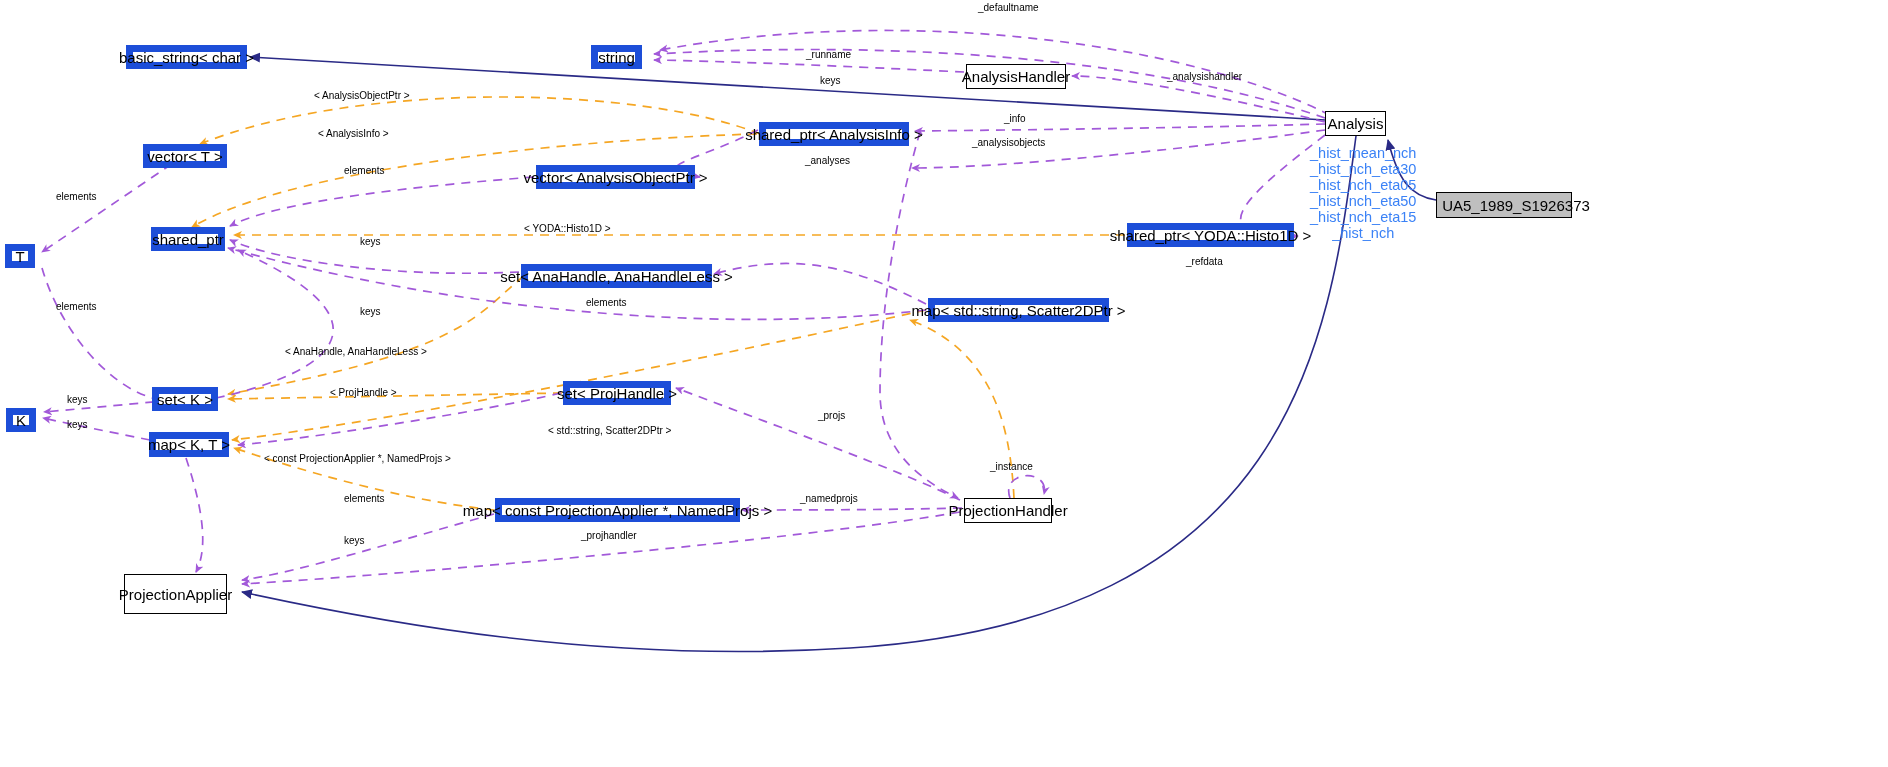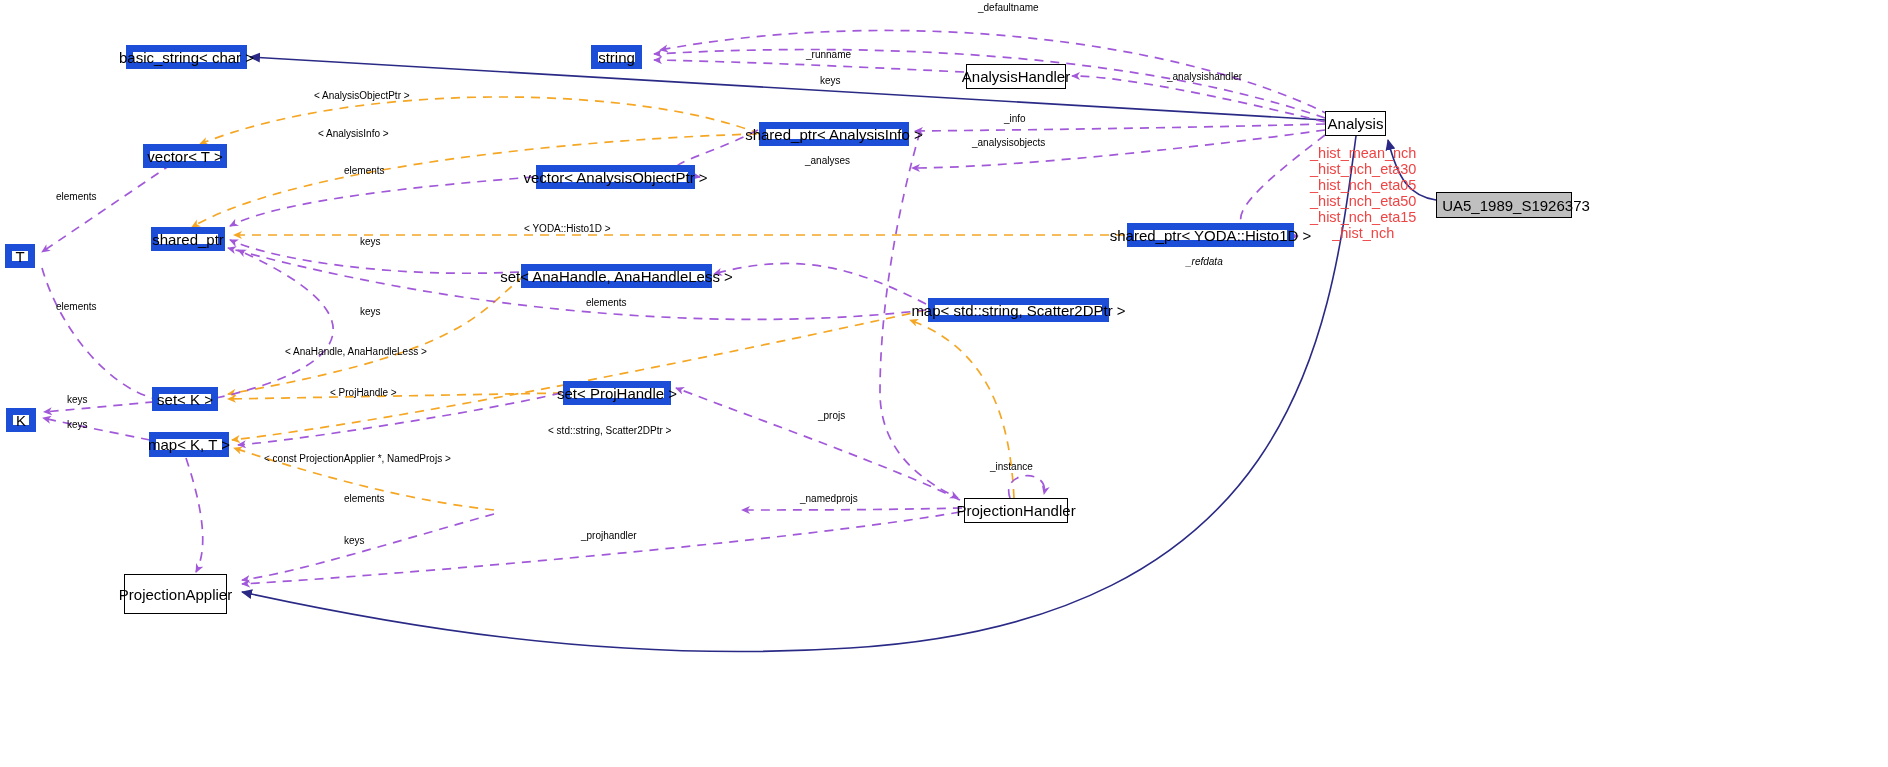--- a/index.html
+++ b/index.html
@@ -48,21 +48,21 @@
     position: absolute;
     font-size: 10px;
     color: #000000;
     white-space: nowrap;
     background: transparent;
     line-height: 1;
   }
   .field-list {
     position: absolute;
     font-size: 14.5px;
-    color: #ef4444;
+    color: #3b82f6;
     white-space: nowrap;
     text-align: center;
     line-height: 16px;
   }
 </style>
 </head>
 <body>
 
 <div id="canvas">
 
@@ -186,22 +186,25 @@
   </div>
 
   <div class="node plain" style="left:563px;top:381px;width:108px;height:24px;">
     <span>set&lt; ProjHandle &gt;</span>
   </div>
 
   <div class="node plain" style="left:149px;top:432px;width:80px;height:25px;">
     <span>map&lt; K, T &gt;</span>
   </div>
 
-
-  <div class="node solidbox" style="left:964px;top:498px;width:104px;height:25px;">
+  <div class="node plain" style="left:495px;top:498px;width:245px;height:24px;">
+    <span>map&lt; const ProjectionApplier *, NamedProjs &gt;</span>
+  </div>
+
+  <div class="node solidbox" style="left:964px;top:498px;width:88px;height:25px;">
     <span>ProjectionHandler</span>
   </div>
 
   <div class="node solidbox" style="left:124px;top:574px;width:103px;height:40px;">
     <span>ProjectionApplier</span>
   </div>
 
   <div class="field-list" style="left:1310px;top:145px;">
     <div>_hist_mean_nch</div>
     <div>_hist_nch_eta30</div>
@@ -217,21 +220,21 @@
   <div class="edge-label" style="left:1167px;top:72px;">_analysishandler</div>
   <div class="edge-label" style="left:314px;top:91px;">&lt; AnalysisObjectPtr &gt;</div>
   <div class="edge-label" style="left:318px;top:129px;">&lt; AnalysisInfo &gt;</div>
   <div class="edge-label" style="left:1004px;top:114px;">_info</div>
   <div class="edge-label" style="left:972px;top:138px;">_analysisobjects</div>
   <div class="edge-label" style="left:56px;top:192px;">elements</div>
   <div class="edge-label" style="left:344px;top:166px;">elements</div>
   <div class="edge-label" style="left:805px;top:156px;">_analyses</div>
   <div class="edge-label" style="left:524px;top:224px;">&lt; YODA::Histo1D &gt;</div>
   <div class="edge-label" style="left:360px;top:237px;">keys</div>
-  <div class="edge-label" style="left:1186px;top:257px;font-style:italic;">_refdata</div>
+  <div class="edge-label" style="left:1186px;top:257px;">_refdata</div>
   <div class="edge-label" style="left:56px;top:302px;">elements</div>
   <div class="edge-label" style="left:586px;top:298px;">elements</div>
   <div class="edge-label" style="left:360px;top:307px;">keys</div>
   <div class="edge-label" style="left:285px;top:347px;">&lt; AnaHandle, AnaHandleLess &gt;</div>
   <div class="edge-label" style="left:67px;top:395px;">keys</div>
   <div class="edge-label" style="left:330px;top:388px;">&lt; ProjHandle &gt;</div>
   <div class="edge-label" style="left:67px;top:420px;">keys</div>
   <div class="edge-label" style="left:818px;top:411px;">_projs</div>
   <div class="edge-label" style="left:548px;top:426px;">&lt; std::string, Scatter2DPtr &gt;</div>
   <div class="edge-label" style="left:264px;top:454px;">&lt; const ProjectionApplier *, NamedProjs &gt;</div>

